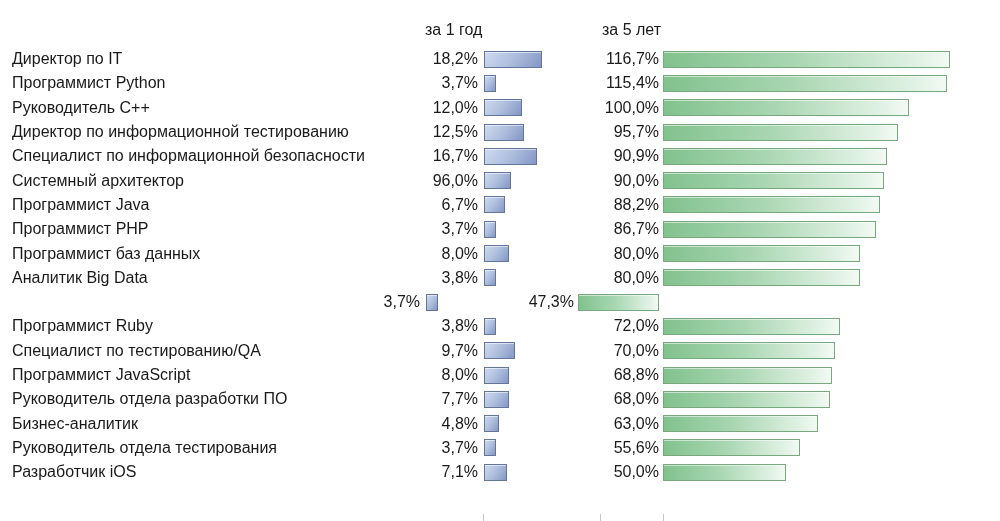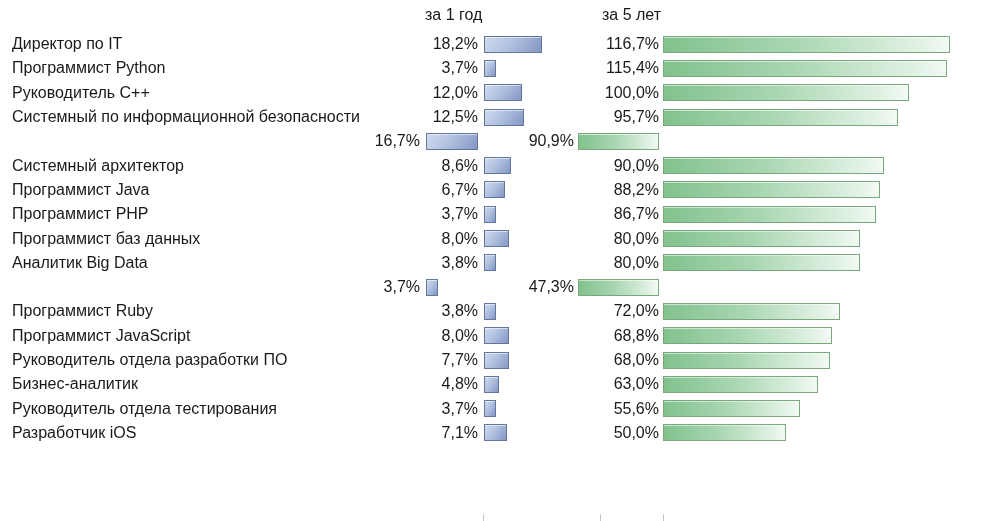--- a/index.html
+++ b/index.html
@@ -16,21 +16,21 @@
     background: #ffffff;
     overflow: hidden;
   }
   .grid-row {
     display: grid;
     grid-template-columns: 420px 58px 96px 85px 1fr;
     align-items: center;
     height: 24.3px;
   }
   .header-row {
-    margin-top: 5px;
+    margin-top: 20px;
     height: 26px;
     align-items: flex-start;
   }
   .header-cell {
     font-size: 16px;
     line-height: 20px;
     white-space: nowrap;
   }
   .header-y1 { padding-left: 5px; }
   .header-y5 { padding-left: 28px; text-align: right; }
@@ -123,43 +123,44 @@
         <div class="val">12,0%</div>
         <div class="barc b1">
           <div class="bar blue" style="width: 38.2px;"></div>
         </div>
         <div class="val">100,0%</div>
         <div class="barc b2">
           <div class="bar green" style="width: 246px;"></div>
         </div>
       </div>
       <div class="grid-row">
-        <div class="cat">Системный по информационной безопасности</div>
+        <div class="cat">Директор по информационной тестированию</div>
         <div class="val">12,5%</div>
         <div class="barc b1">
           <div class="bar blue" style="width: 39.8px;"></div>
         </div>
         <div class="val">95,7%</div>
         <div class="barc b2">
           <div class="bar green" style="width: 235.4px;"></div>
         </div>
       </div>
       <div class="grid-row">
+        <div class="cat">Специалист по информационной безопасности</div>
         <div class="val">16,7%</div>
         <div class="barc b1">
           <div class="bar blue" style="width: 53.1px;"></div>
         </div>
         <div class="val">90,9%</div>
         <div class="barc b2">
           <div class="bar green" style="width: 223.6px;"></div>
         </div>
       </div>
       <div class="grid-row">
         <div class="cat">Системный архитектор</div>
-        <div class="val">8,6%</div>
+        <div class="val">96,0%</div>
         <div class="barc b1">
           <div class="bar blue" style="width: 27.3px;"></div>
         </div>
         <div class="val">90,0%</div>
         <div class="barc b2">
           <div class="bar green" style="width: 221.4px;"></div>
         </div>
       </div>
       <div class="grid-row">
         <div class="cat">Программист Java</div>
@@ -217,20 +218,31 @@
       </div>
       <div class="grid-row">
         <div class="cat">Программист Ruby</div>
         <div class="val">3,8%</div>
         <div class="barc b1">
           <div class="bar blue" style="width: 12.1px;"></div>
         </div>
         <div class="val">72,0%</div>
         <div class="barc b2">
           <div class="bar green" style="width: 177.1px;"></div>
+        </div>
+      </div>
+      <div class="grid-row">
+        <div class="cat">Специалист по тестированию/QA</div>
+        <div class="val">9,7%</div>
+        <div class="barc b1">
+          <div class="bar blue" style="width: 30.8px;"></div>
+        </div>
+        <div class="val">70,0%</div>
+        <div class="barc b2">
+          <div class="bar green" style="width: 172.2px;"></div>
         </div>
       </div>
       <div class="grid-row">
         <div class="cat">Программист JavaScript</div>
         <div class="val">8,0%</div>
         <div class="barc b1">
           <div class="bar blue" style="width: 25.4px;"></div>
         </div>
         <div class="val">68,8%</div>
         <div class="barc b2">

